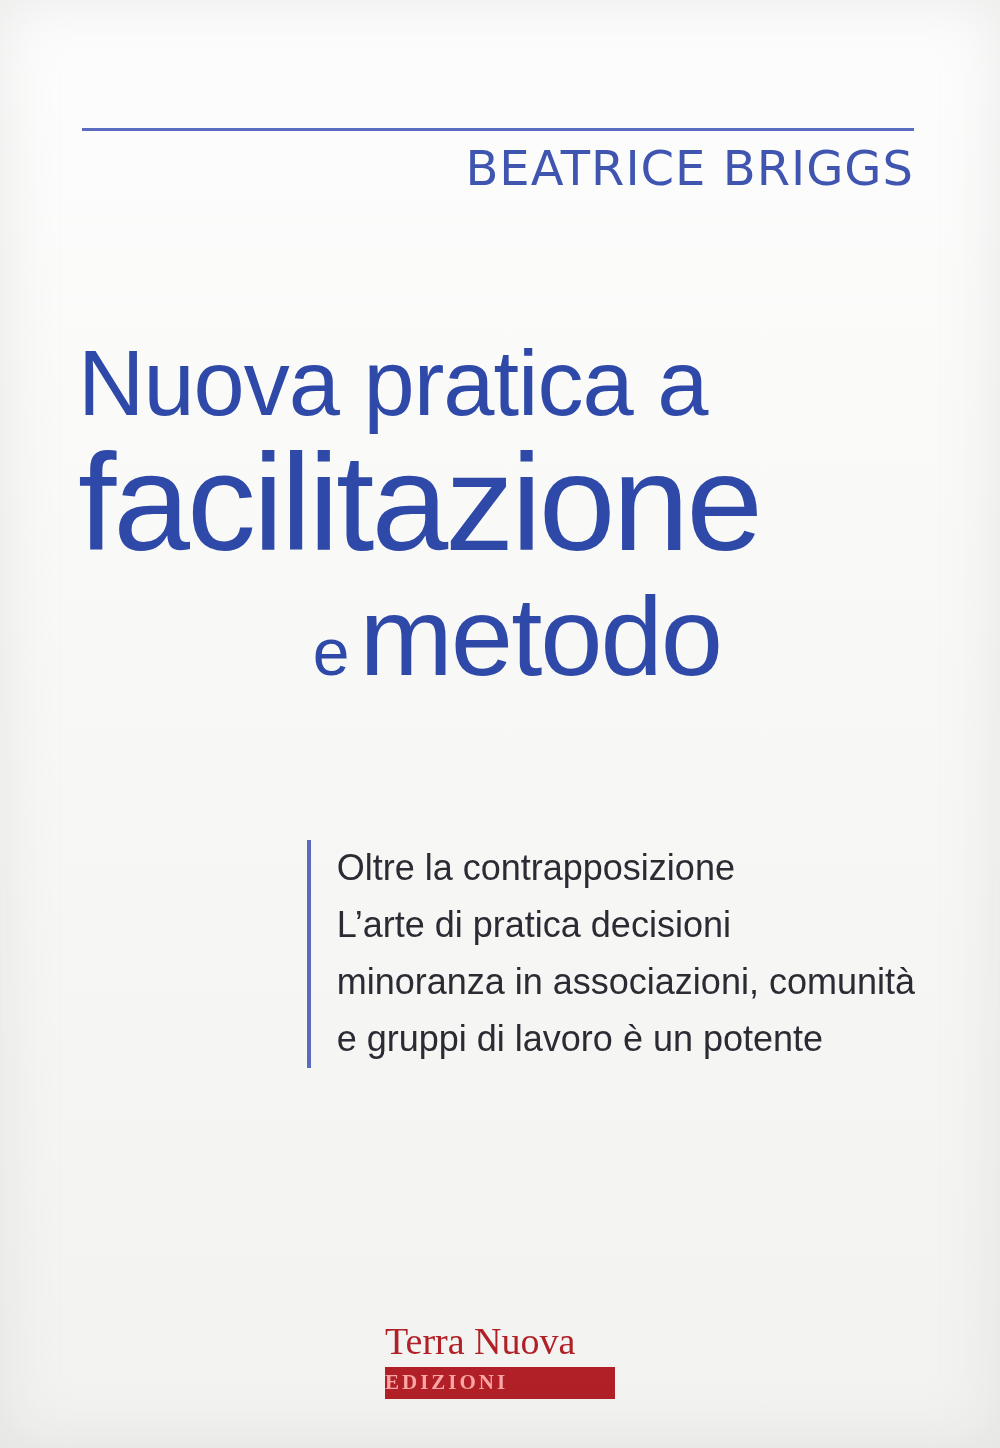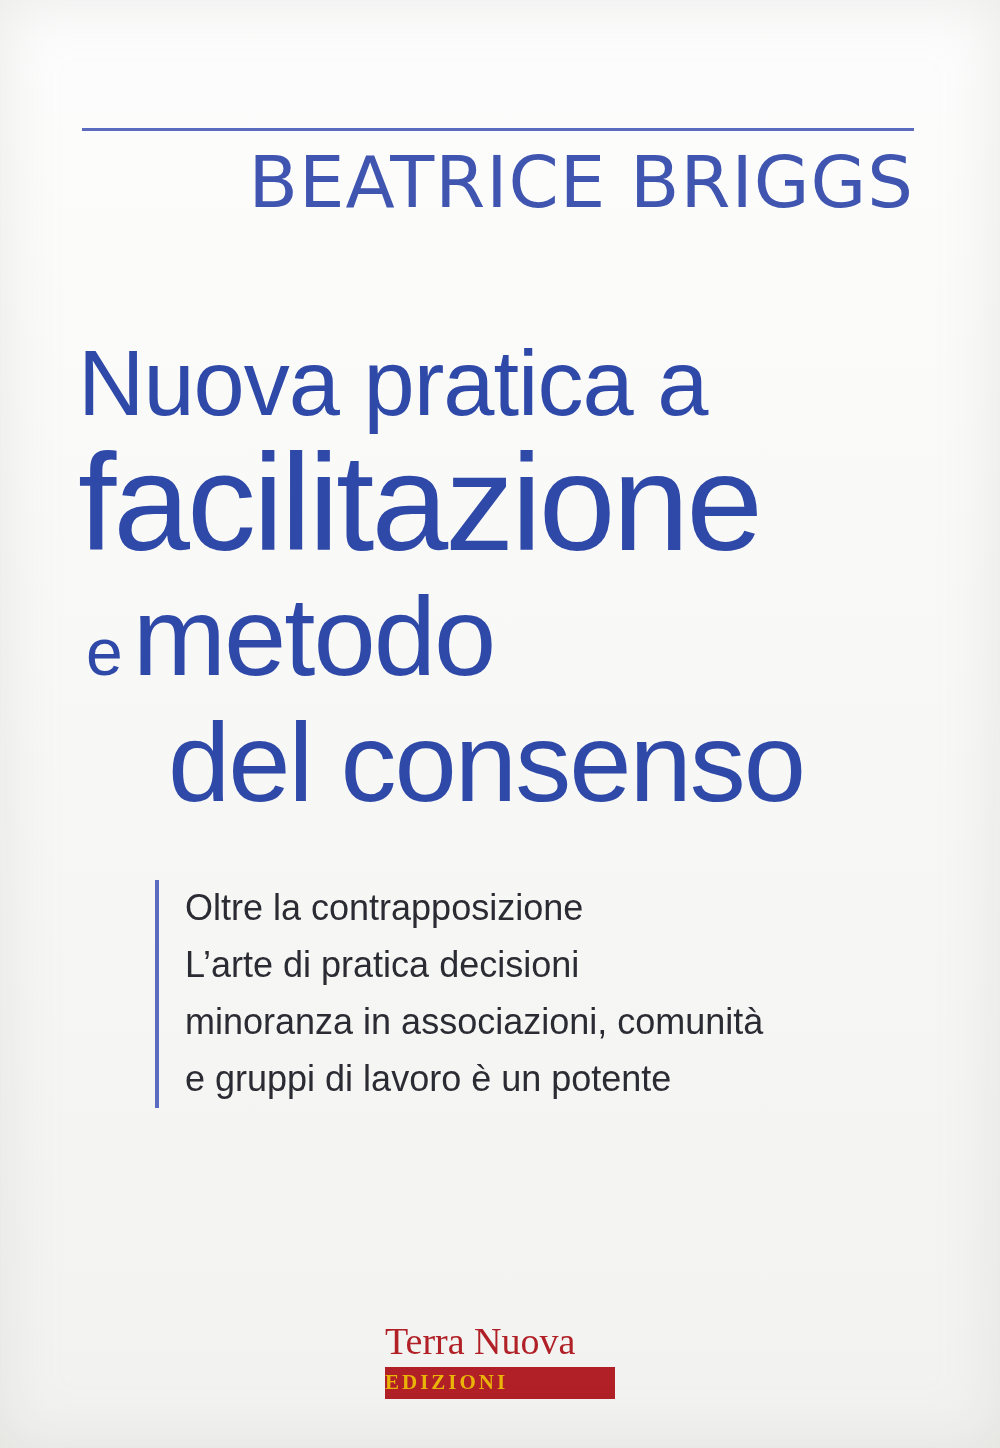--- a/index.html
+++ b/index.html
@@ -39,21 +39,21 @@
     background: #5b6bbf;
   }
 
   .author {
     position: absolute;
     left: 82px;
     top: 140px;
     width: 832px;
     text-align: right;
     color: #3f55b0;
-    font-size: 72px;
+    font-size: 48px;
     letter-spacing: 1px;
     font-weight: 400;
     font-family: "DejaVu Sans", sans-serif;
     white-space: nowrap;
   }
 
   .title-block {
     position: absolute;
     left: 78px;
     top: 340px;
@@ -75,43 +75,45 @@
     line-height: 1.0;
     margin-bottom: 4px;
   }
   .t-line3 {
     font-size: 112px;
     font-weight: 400;
     letter-spacing: -2px;
     line-height: 1.0;
     margin-left: 80px;
     margin-top: 10px;
+    text-align: center;
   }
   .t-line3 .small-e {
     font-size: 66px;
     margin-left: -72px;
     margin-right: 12px;
     display: inline-block;
     vertical-align: baseline;
   }
   .t-line4 {
     font-size: 112px;
     font-weight: 400;
     letter-spacing: -2px;
     line-height: 1.0;
     margin-left: 90px;
     margin-top: 14px;
   }
 
   .subtitle-wrap {
     position: absolute;
     left: 155px;
-    top: 880px;
+    top: 840px;
     width: 760px;
     display: flex;
+    justify-content: flex-end;
   }
   .sub-bar {
     width: 4px;
     background: #5b6bbf;
     margin-right: 26px;
     flex: 0 0 4px;
     align-self: stretch;
   }
   .subtitle {
     color: #2b2b33;
@@ -136,21 +138,21 @@
     color: #b02026;
     font-family: "Liberation Serif", serif;
     font-size: 38px;
     letter-spacing: 0px;
     line-height: 1.05;
     font-weight: 400;
   }
   .pub-edizioni {
     margin-top: 5px;
     background: #b02026;
-    color: #eab308;
+    color: #fca5a5;
     font-family: "Liberation Serif", serif;
     font-size: 21px;
     letter-spacing: 3px;
     padding: 3px 0 4px 0;
     font-weight: 700;
   }
 </style>
 </head>
 <body>
 
@@ -159,21 +161,20 @@
   <div class="rule-top"></div>
 
   <div class="author">BEATRICE BRIGGS</div>
 
   <div class="title-block">
     <div class="t-line1">Nuova pratica a</div>
     <div class="t-line2">facilitazione</div>
     <div class="t-line3">
       <span class="small-e">e</span><span>metodo</span>
     </div>
-    <div class="t-line4">del consenso</div>
   </div>
 
   <div class="subtitle-wrap">
     <div class="sub-bar"></div>
     <div class="subtitle">
       <p>Oltre la contrapposizione</p>
       <p>L’arte di pratica decisioni</p>
       <p>minoranza in associazioni, comunità</p>
       <p>e gruppi di lavoro è un potente</p>
     </div>

